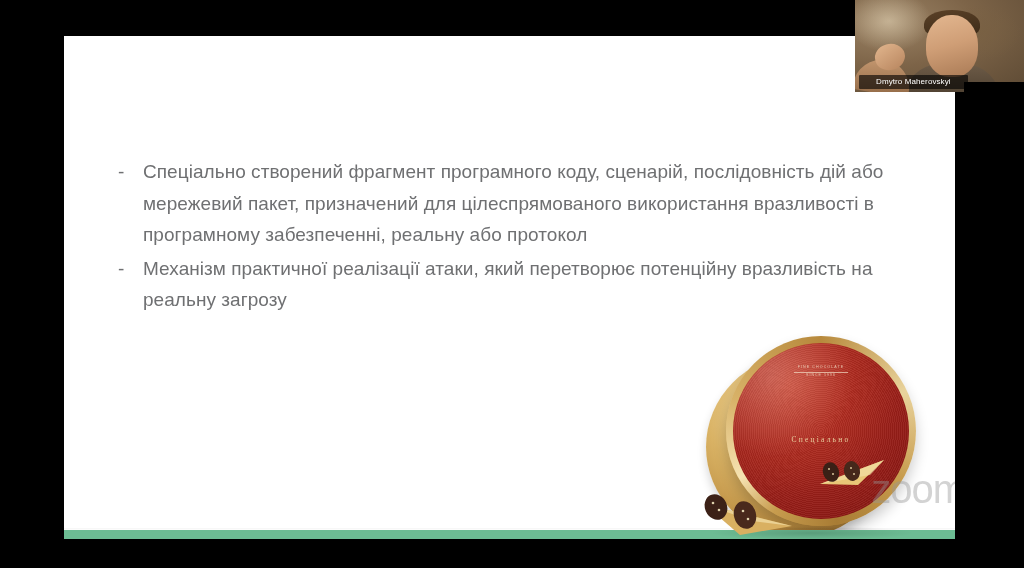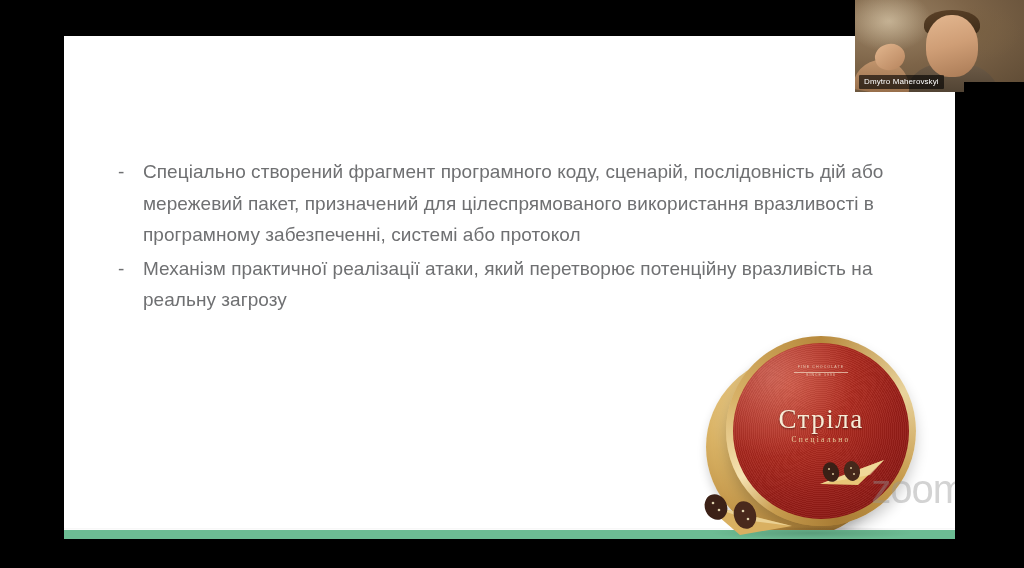--- a/index.html
+++ b/index.html
@@ -281,21 +281,21 @@
     position:absolute;
     left:0px; top:60px;
     width:56px; height:34px;
     border-radius:30px 30px 0 0;
     background:linear-gradient(170deg, #c79a72 0%, #8f6744 100%);
     transform:rotate(10deg);
   }
   .cam-name {
     position:absolute;
     left:4px; bottom:3px;
-    padding:1px 5px 2px;
+    padding:1px 17px 2px;
     background:rgba(0,0,0,0.62);
     color:#ffffff;
     font-size:8px;
     line-height:11px;
     letter-spacing:0.1px;
     white-space:nowrap;
     border-radius:1px;
     z-index:6;
   }
   .cam-corner {
@@ -311,21 +311,21 @@
 
 <div id="stage">
 
   <div class="slide">
 
 
     <div class="bullets">
 
       <div class="bullet">
         <div class="bullet-marker">-</div>
-        <div class="bullet-text">Спеціально створений фрагмент програмного коду, сценарій, послідовність дій або мережевий пакет, призначений для цілеспрямованого використання вразливості в програмному забезпеченні, системі або протокол</div>
+        <div class="bullet-text">Спеціально створений фрагмент програмного коду, сценарій, послідовність дій або мережевий пакет, призначений для цілеспрямованого використання вразливості в програмному забезпеченні, реальну або протокол</div>
       </div>
 
       <div class="bullet">
         <div class="bullet-marker">-</div>
         <div class="bullet-text">Механізм практичної реалізації атаки, який перетворює потенційну вразливість на реальну загрозу</div>
       </div>
 
     </div>
 
     <div class="product">
@@ -336,21 +336,20 @@
 
         <div class="lid-front">
           <div class="lid-red"></div>
 
           <div class="brand-block">
             <div class="brand-tag">FINE CHOCOLATE</div>
             <div class="brand-rule"></div>
             <div class="brand-since">SINCE 1996</div>
           </div>
 
-          <div class="prod-name">Стріла</div>
           <div class="prod-sub">Спеціально</div>
 
           <svg class="cone-print" viewBox="0 0 70 34">
             <path d="M2 30 L66 6 L40 31 Z" fill="#e8c677"></path>
             <path d="M2 30 L66 6 L52 21 Z" fill="#f3dfa7" opacity=".7"></path>
             <ellipse cx="13" cy="18" rx="8" ry="10" fill="#3a2016" transform="rotate(-18 13 18)"></ellipse>
             <ellipse cx="34" cy="17" rx="8" ry="10" fill="#46281b" transform="rotate(-12 34 17)"></ellipse>
             <circle cx="11" cy="15" r="1" fill="#d9c39a"></circle>
             <circle cx="15" cy="20" r="1" fill="#d9c39a"></circle>
             <circle cx="33" cy="14" r="1" fill="#d9c39a"></circle>

